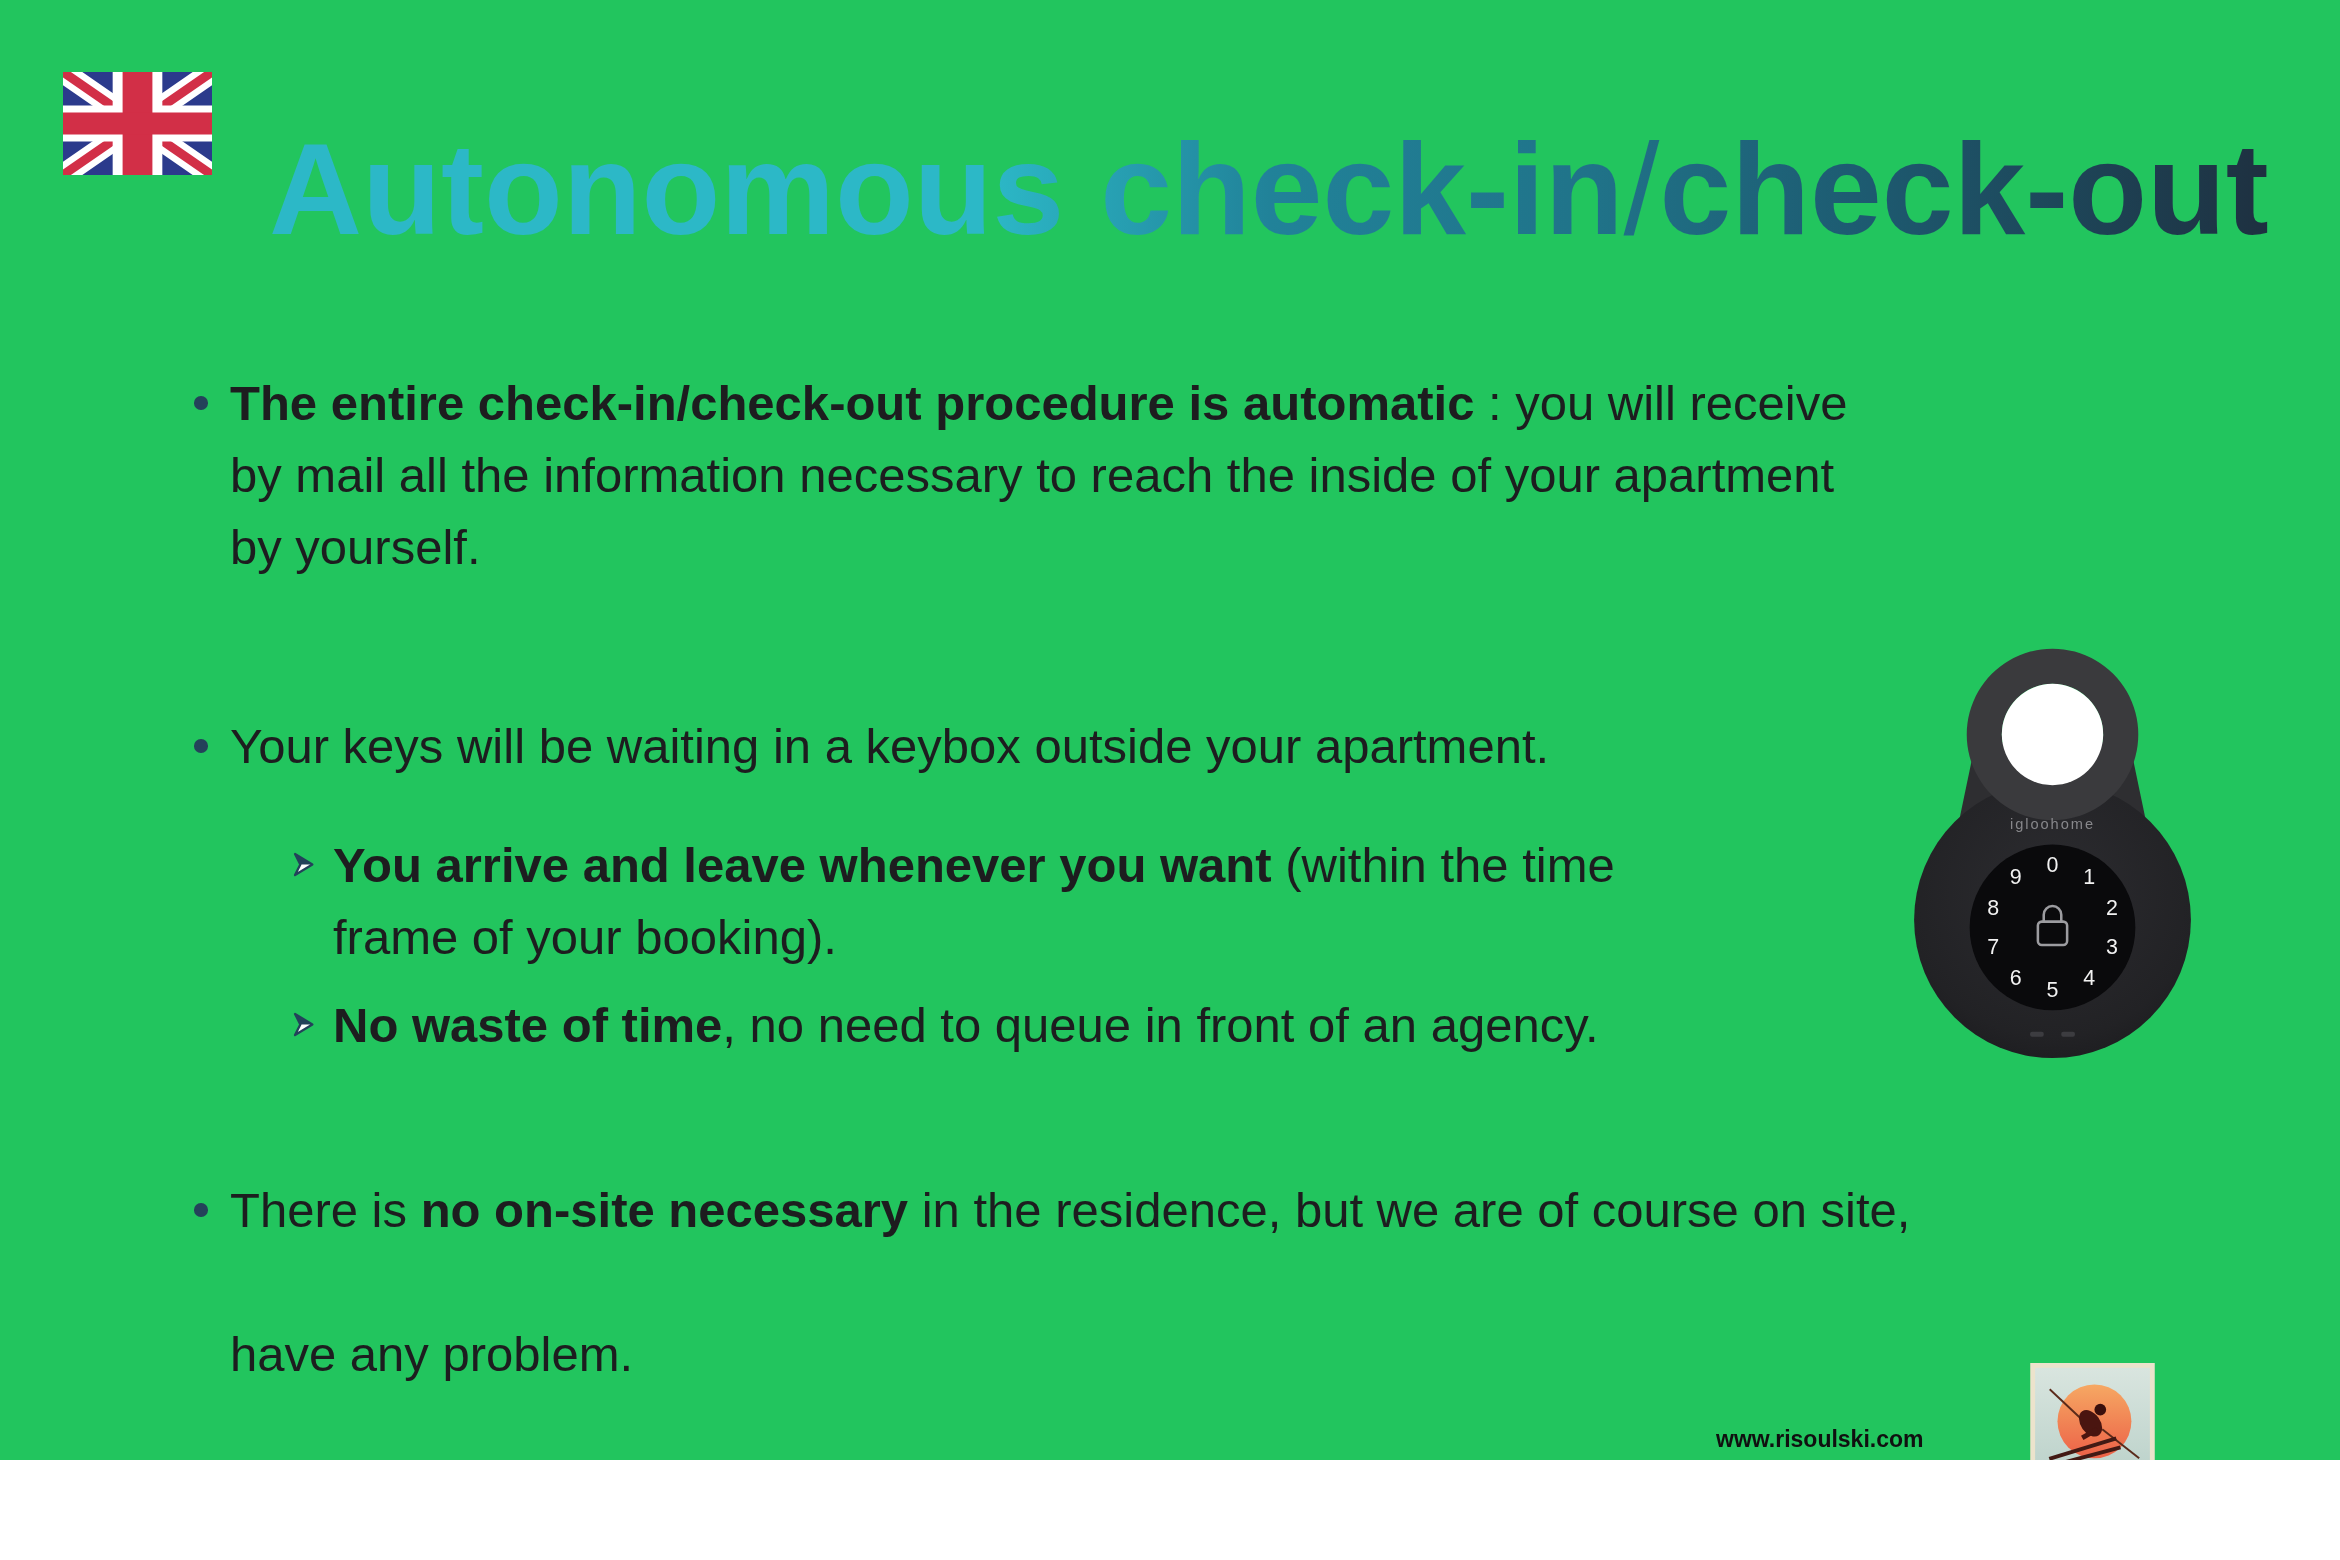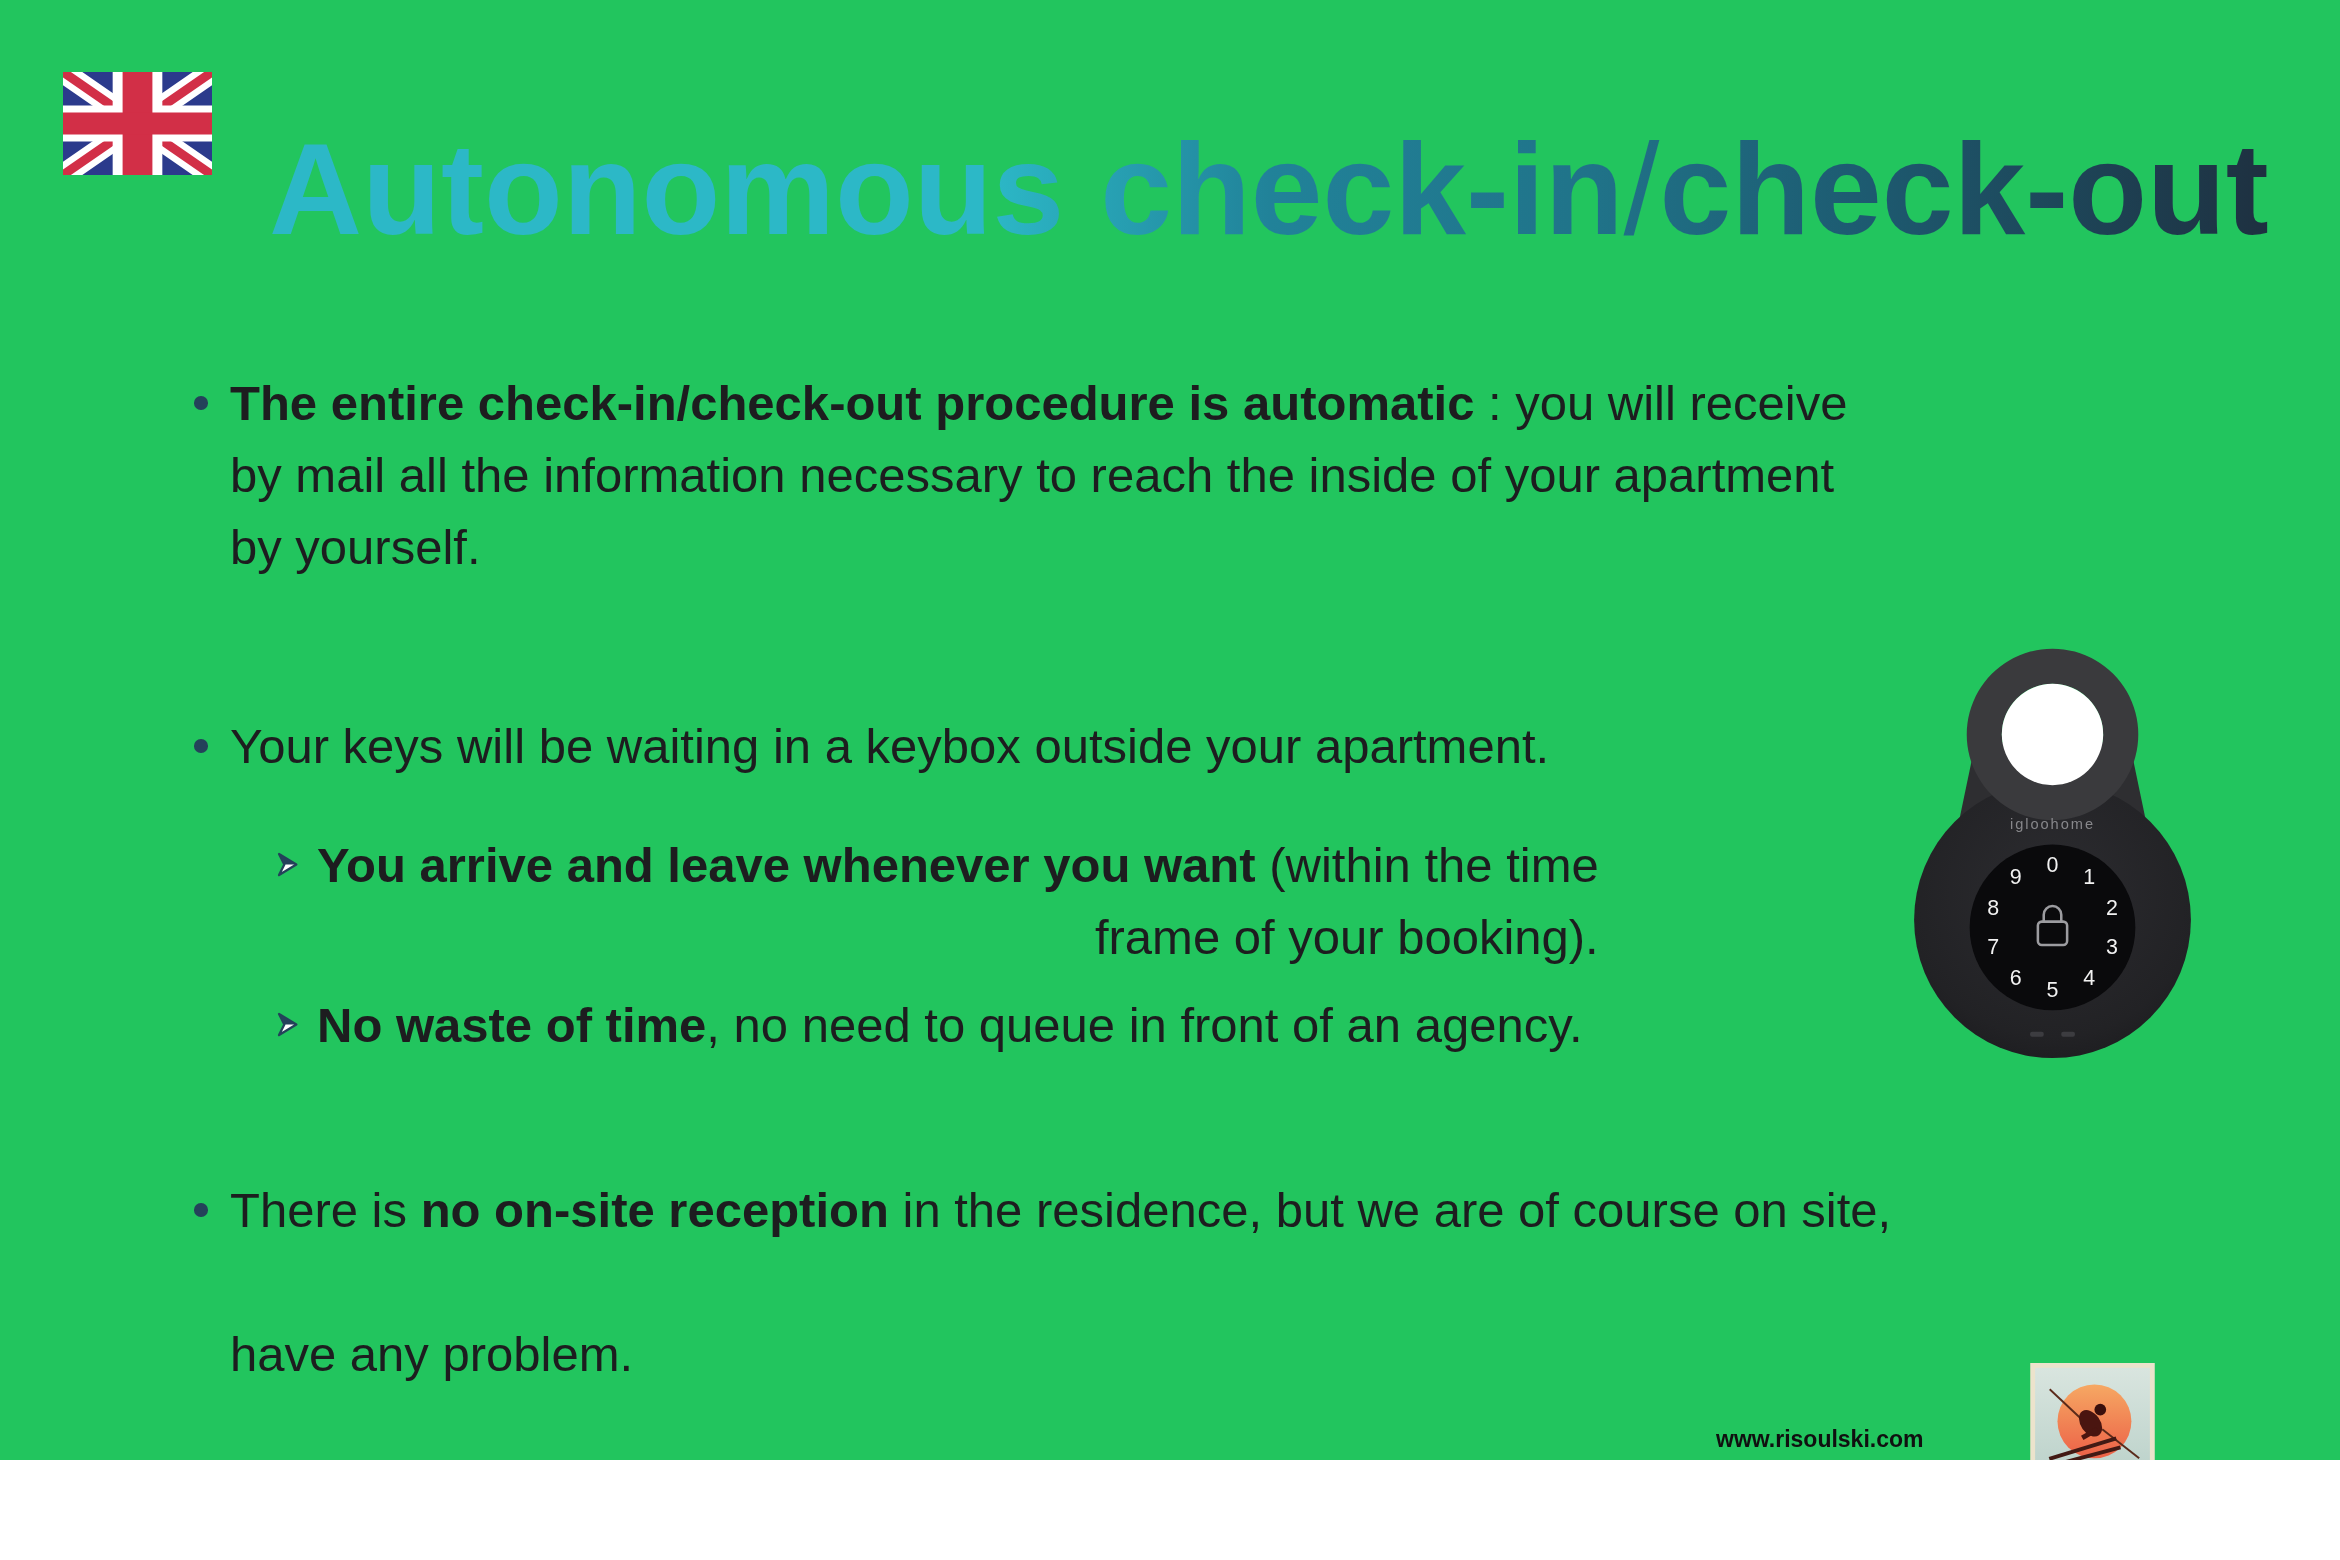--- a/index.html
+++ b/index.html
@@ -33,21 +33,21 @@
     font-size:49px;line-height:72px;
     white-space:nowrap;
   }
   .para b{font-weight:700;}
   .bullet{left:194px;padding-left:36px;}
   .dot{
     position:absolute;left:0;top:29px;
     width:13.7px;height:13.7px;border-radius:50%;
     background:#24425a;
   }
-  .subbullet{left:276px;padding-left:41px;text-align:right;}
+  .subbullet{left:292px;padding-left:41px;}
   .arrow{position:absolute;left:0;top:23.4px;width:23.4px;height:25px;}
   
   .keybox{position:absolute;left:1911px;top:637px;width:283px;height:424px;}
   
   .website{
     position:absolute;left:1716px;top:1426px;
     font-size:23px;font-weight:700;color:#101010;
     white-space:nowrap;
   }
   .logo{position:absolute;left:2030px;top:1363px;width:125px;height:143px;}
@@ -88,21 +88,21 @@
   </p>
 
   <p class="para subbullet" style="top:940px;">
     <svg class="arrow" viewBox="0 0 24 26">
       <path d="M3 2 L21 13 L3 24 L8.5 13 Z" fill="#ffffff" stroke="#24425a" stroke-width="2.4" stroke-linejoin="round"></path>
       <path d="M3 2 L21 13 L8.5 13 Z" fill="#24425a"></path>
     </svg><b>No waste of time</b><span>, no need to queue in front of an agency.</span>
   </p>
 
   <p class="para bullet" style="top:1125px;">
-    <span class="dot"></span><span>There is </span><b>no on-site reception</b><span> in the residence, but we are of course on site,</span><br>
+    <span class="dot"></span><span>There is </span><b>no on-site necessary</b><span> in the residence, but we are of course on site,</span><br>
     <br>
     <span>have any problem.</span>
   </p>
 
   <svg class="keybox" viewBox="0 0 290 435">
     <defs>
       <radialGradient id="bodyGrad" cx="50%" cy="40%" r="70%">
         <stop offset="0%" stop-color="#2c2c30"></stop>
         <stop offset="75%" stop-color="#222225"></stop>
         <stop offset="100%" stop-color="#1a1a1d"></stop>

